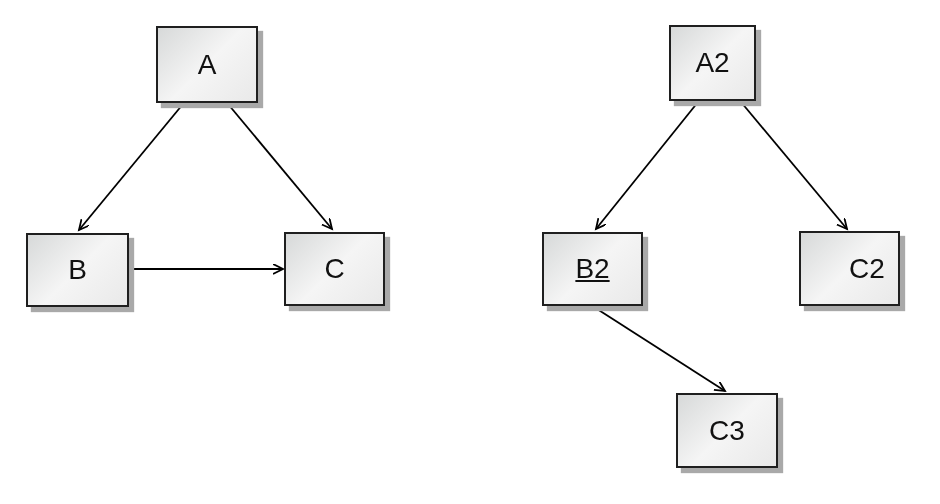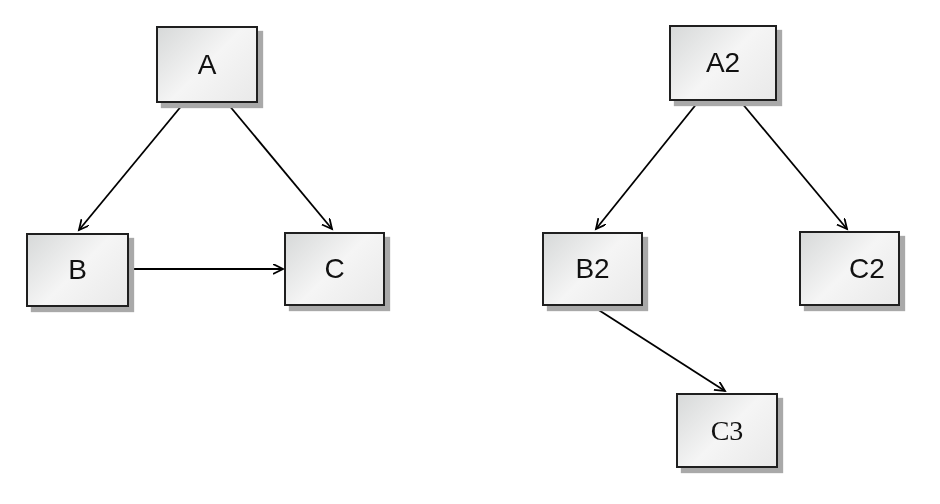--- a/index.html
+++ b/index.html
@@ -73,26 +73,26 @@
 
   <div class="node" style="left: 156px; top: 26px; width: 102px; height: 77px;">
         <span class="node-label">A</span>
       </div>
       <div class="node" style="left: 26px; top: 233px; width: 103px; height: 74px;">
         <span class="node-label">B</span>
       </div>
       <div class="node" style="left: 284px; top: 232px; width: 101px; height: 74px;">
         <span class="node-label">C</span>
       </div>
-      <div class="node" style="left: 669px; top: 25px; width: 108px; height: 76px;">
+      <div class="node" style="left: 669px; top: 25px; width: 87px; height: 76px;">
         <span class="node-label">A2</span>
       </div>
-      <div class="node" style="left: 542px; top: 232px; width: 101px; height: 74px;">
+      <div class="node" style="left: 542px; top: 232px; width: 101px; height: 74px; text-decoration: underline;">
         <span class="node-label">B2</span>
       </div>
       <div class="node" style="left: 799px; top: 231px; width: 101px; height: 75px; padding-left: 35px;">
         <span class="node-label">C2</span>
       </div>
-      <div class="node" style="left: 676px; top: 393px; width: 102px; height: 75px; font-family: Liberation Serif, serif;">
+      <div class="node" style="left: 676px; top: 393px; width: 102px; height: 75px;">
         <span class="node-label">C3</span>
       </div>
     </div>
 </div>
 
 </body></html>

